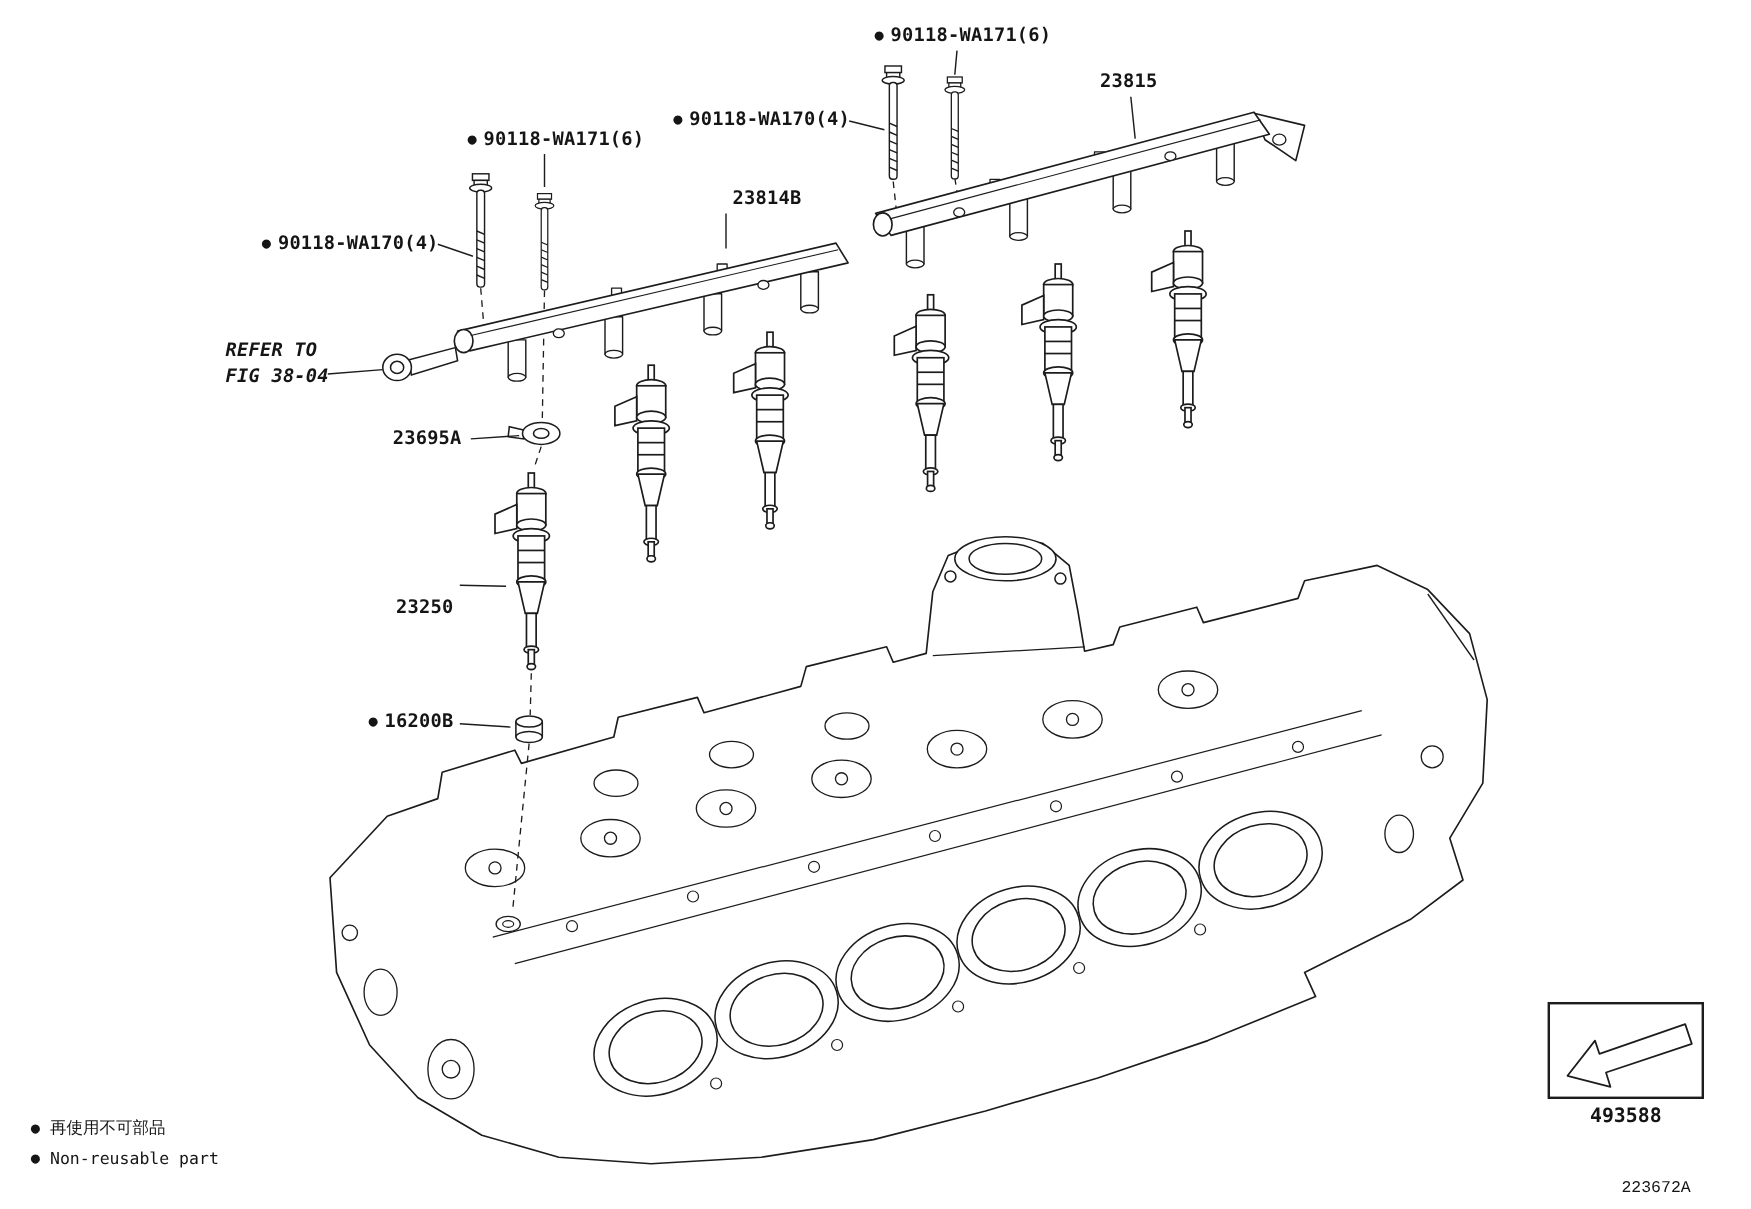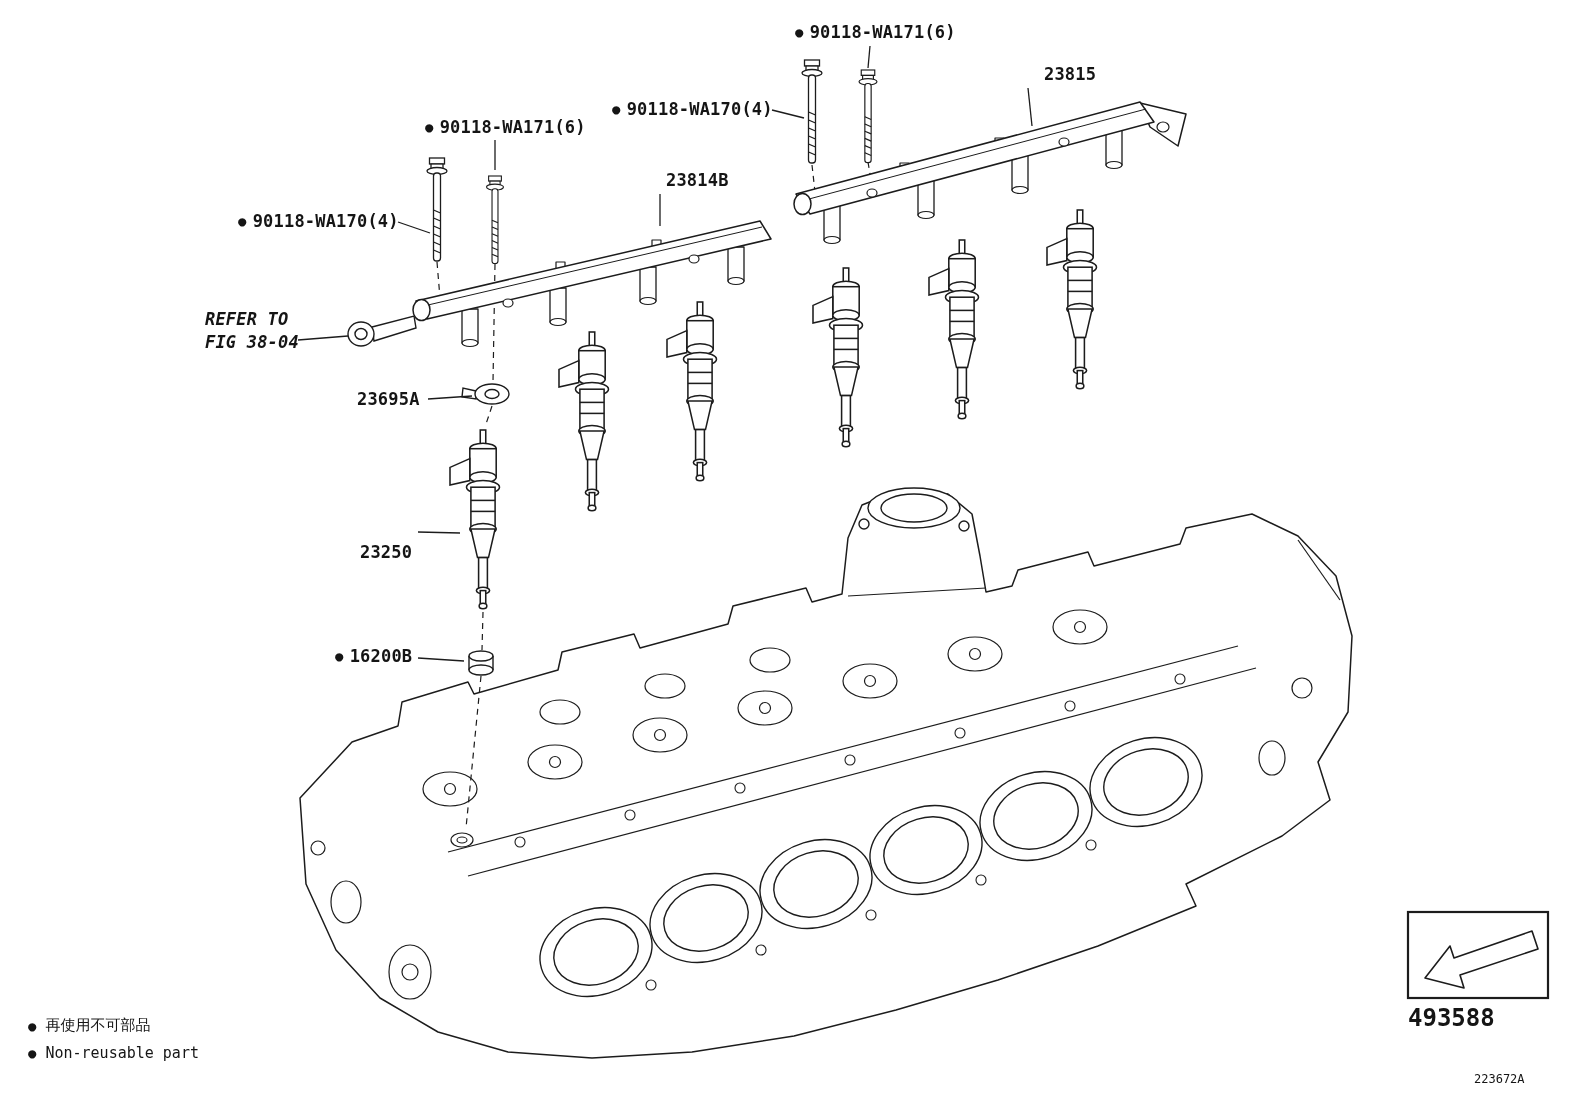--- a/index.html
+++ b/index.html
@@ -11,23 +11,23 @@
   }
   svg.art { position:absolute; left:0; top:0; }
   .lbl {
     position:absolute; display:flex; align-items:center; gap:6px;
     font-size:17px; white-space:nowrap; letter-spacing:.2px; font-weight:bold;
   }
   .lbl .bullet { font-size:14px; line-height:1; }
   .lbl.two-line { display:block; line-height:23px;font-style:italic; }
   .refcode {
     position:absolute; left:1408px; top:1004px; width:140px;
-    font-size:24px; font-weight:bold;
+    text-align:center; font-size:18px; font-weight:bold;
   }
-  .sheet { position:absolute; left:1474px; top:1072px; font-size:12px; }
+  .sheet { position:absolute; left:1474px; top:1072px; font-size:15px;font-family:Liberation Mono, monospace; }
   .legend { position:absolute; left:28px; top:1012px; font-size:15px; }
   .legend .legend-row { display:flex; align-items:center; gap:9px; height:27px; }
   .legend .bullet { font-size:14px; line-height:1; }
 </style>
 </head>
 <body>
 
 <div class="stage">
 
   <svg class="art" width="1592" height="1099" viewBox="0 0 1592 1099">
@@ -253,21 +253,21 @@
       <rect x="1408" y="912" width="140" height="86" stroke-width="2.2"></rect>
       <polygon points="1425,978 1450,946 1454,958 1532,931 1538,949 1460,975 1464,988" stroke-width="1.6" stroke-linejoin="round"></polygon>
     </g>
   </svg>
 
   <div class="lbl" style="left:795px;top:22px">
     <span class="bullet">●</span>
     <span>90118-WA171(6)</span>
   </div>
 
-  <div class="lbl" style="left:1044px;top:64px">
+  <div class="lbl" style="left:1000px;top:64px">
     <span>23815</span>
   </div>
 
   <div class="lbl" style="left:612px;top:99px">
     <span class="bullet">●</span>
     <span>90118-WA170(4)</span>
   </div>
 
   <div class="lbl" style="left:425px;top:117px">
     <span class="bullet">●</span>

